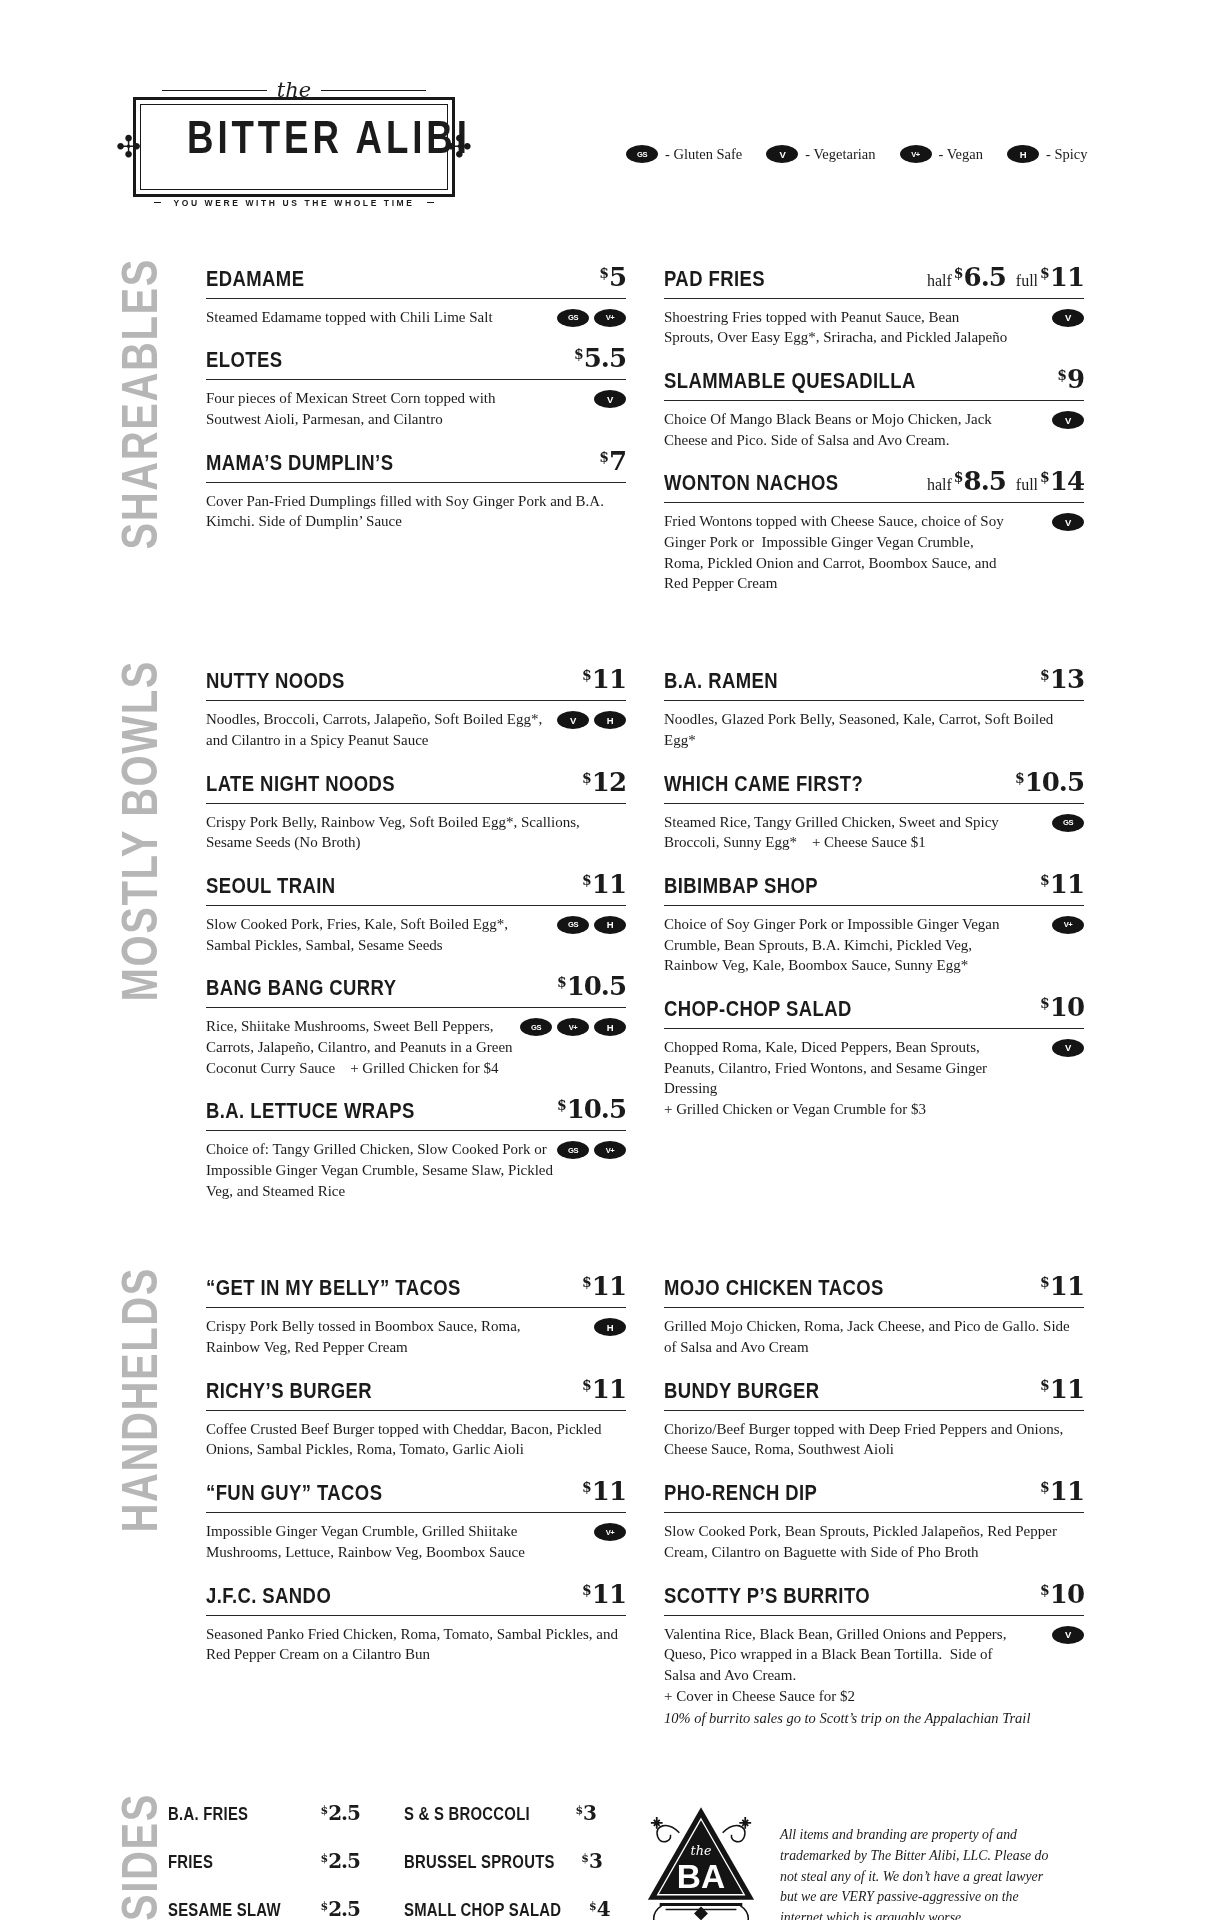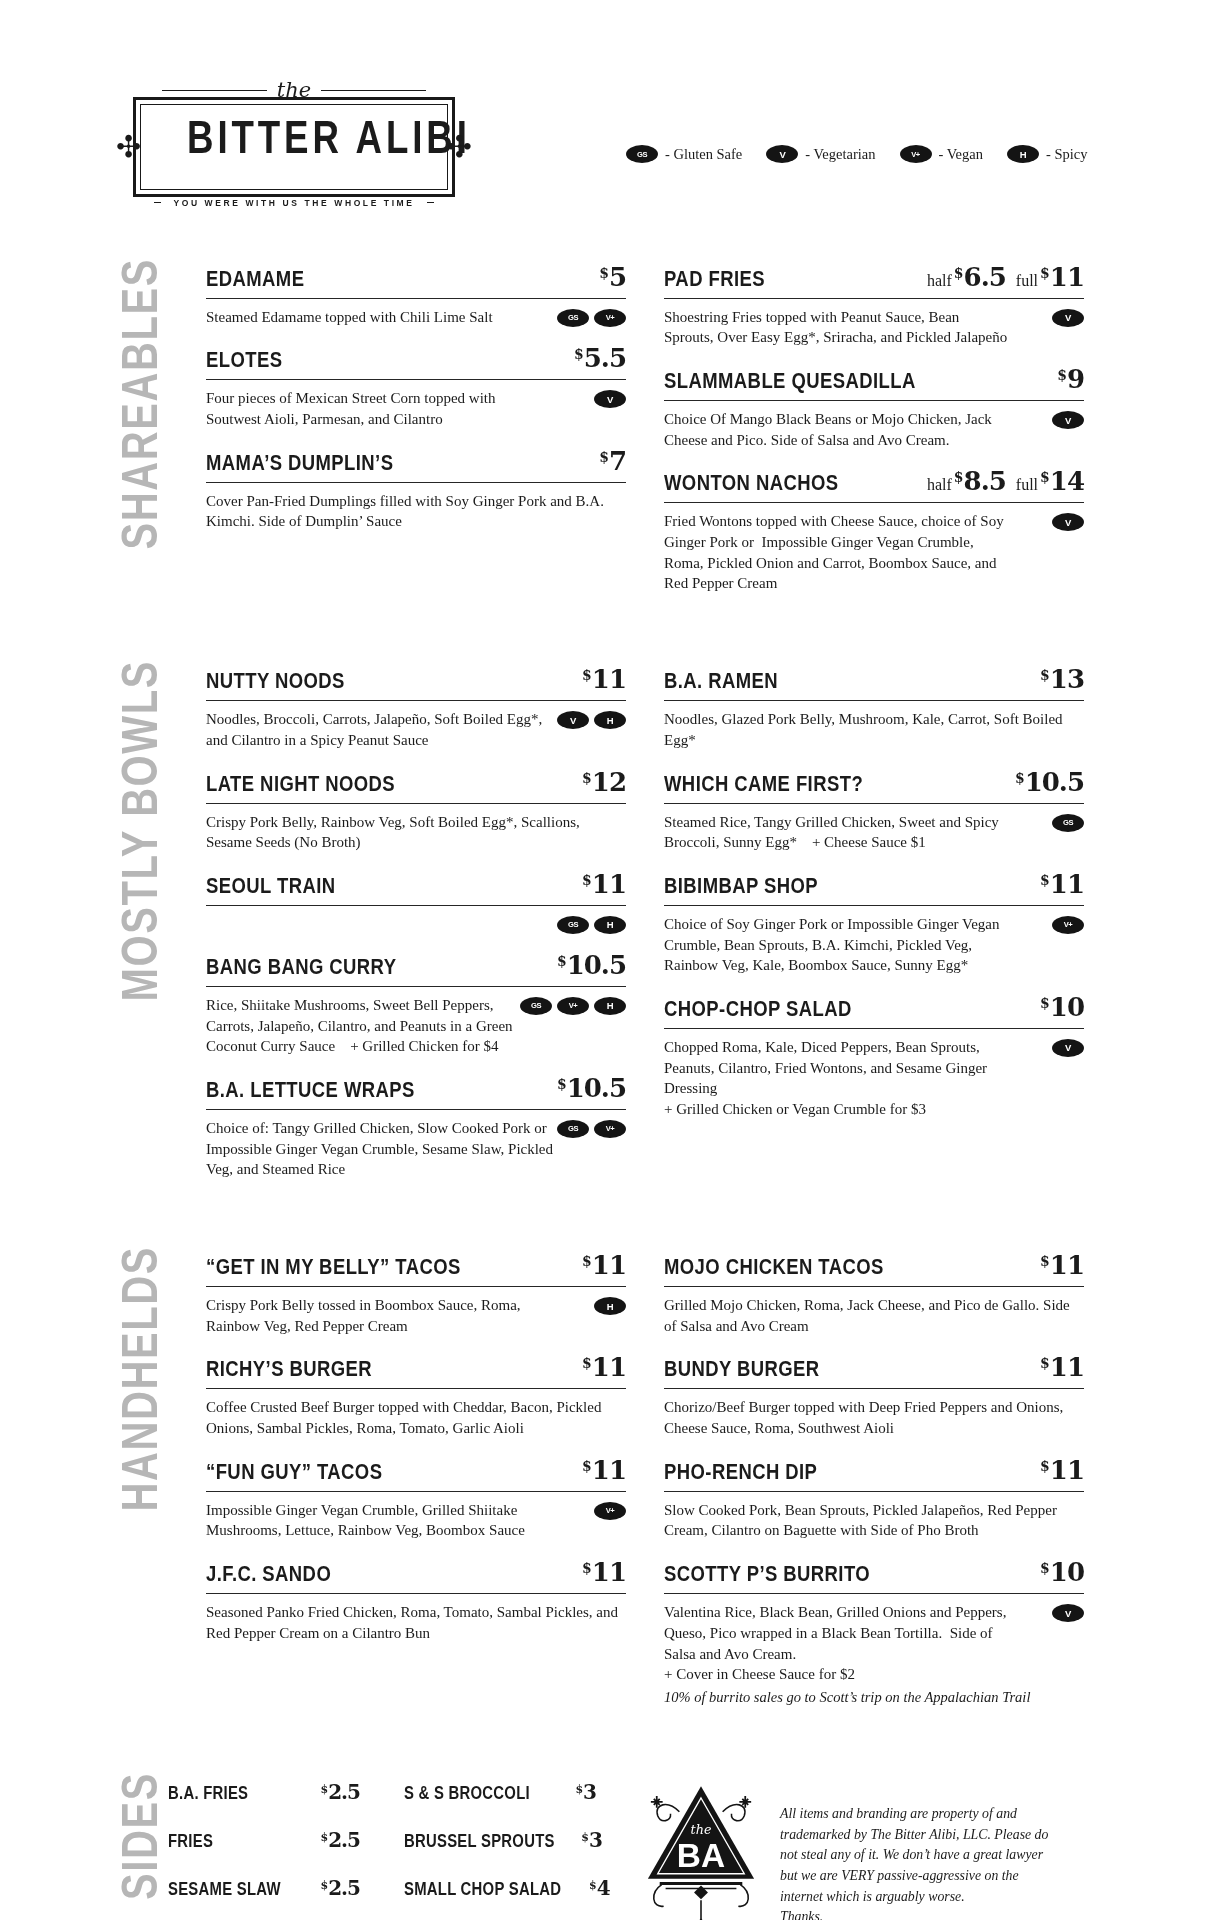--- a/index.html
+++ b/index.html
@@ -230,20 +230,21 @@
             <div class="item-body">
               <p class="item-desc">Crispy Pork Belly, Rainbow Veg, Soft Boiled Egg*, Scallions, Sesame Seeds (No Broth)</p>
             </div>
           </article>
           <article class="item">
             <div class="item-head">
               <span class="item-name">SEOUL TRAIN</span>
               <span class="item-price"><span class="dollar">$</span><span class="amount">11</span></span>
             </div>
             <div class="item-body has-icons">
+              <p class="item-desc">Slow Cooked Pork, Fries, Kale, Soft Boiled Egg*, Sambal Pickles, Sambal, Sesame Seeds</p>
               <span class="item-icons">
                 <span class="diet diet-sm">GS</span>
                 <span class="diet">H</span>
               </span>
             </div>
           </article>
           <article class="item">
             <div class="item-head">
               <span class="item-name">BANG BANG CURRY</span>
               <span class="item-price"><span class="dollar">$</span><span class="amount">10.5</span></span>
@@ -271,21 +272,21 @@
             </div>
           </article>
         </div>
         <div class="col">
           <article class="item">
             <div class="item-head">
               <span class="item-name">B.A. RAMEN</span>
               <span class="item-price"><span class="dollar">$</span><span class="amount">13</span></span>
             </div>
             <div class="item-body">
-              <p class="item-desc">Noodles, Glazed Pork Belly, Mushroom, Kale, Carrot, Soft Boiled Egg*</p>
+              <p class="item-desc">Noodles, Glazed Pork Belly, Seasoned, Kale, Carrot, Soft Boiled Egg*</p>
             </div>
           </article>
           <article class="item">
             <div class="item-head">
               <span class="item-name">WHICH CAME FIRST?</span>
               <span class="item-price"><span class="dollar">$</span><span class="amount">10.5</span></span>
             </div>
             <div class="item-body has-icons">
               <p class="item-desc">Steamed Rice, Tangy Grilled Chicken, Sweet and Spicy Broccoli, Sunny Egg*    + Cheese Sauce $1</p>
               <span class="item-icons">

